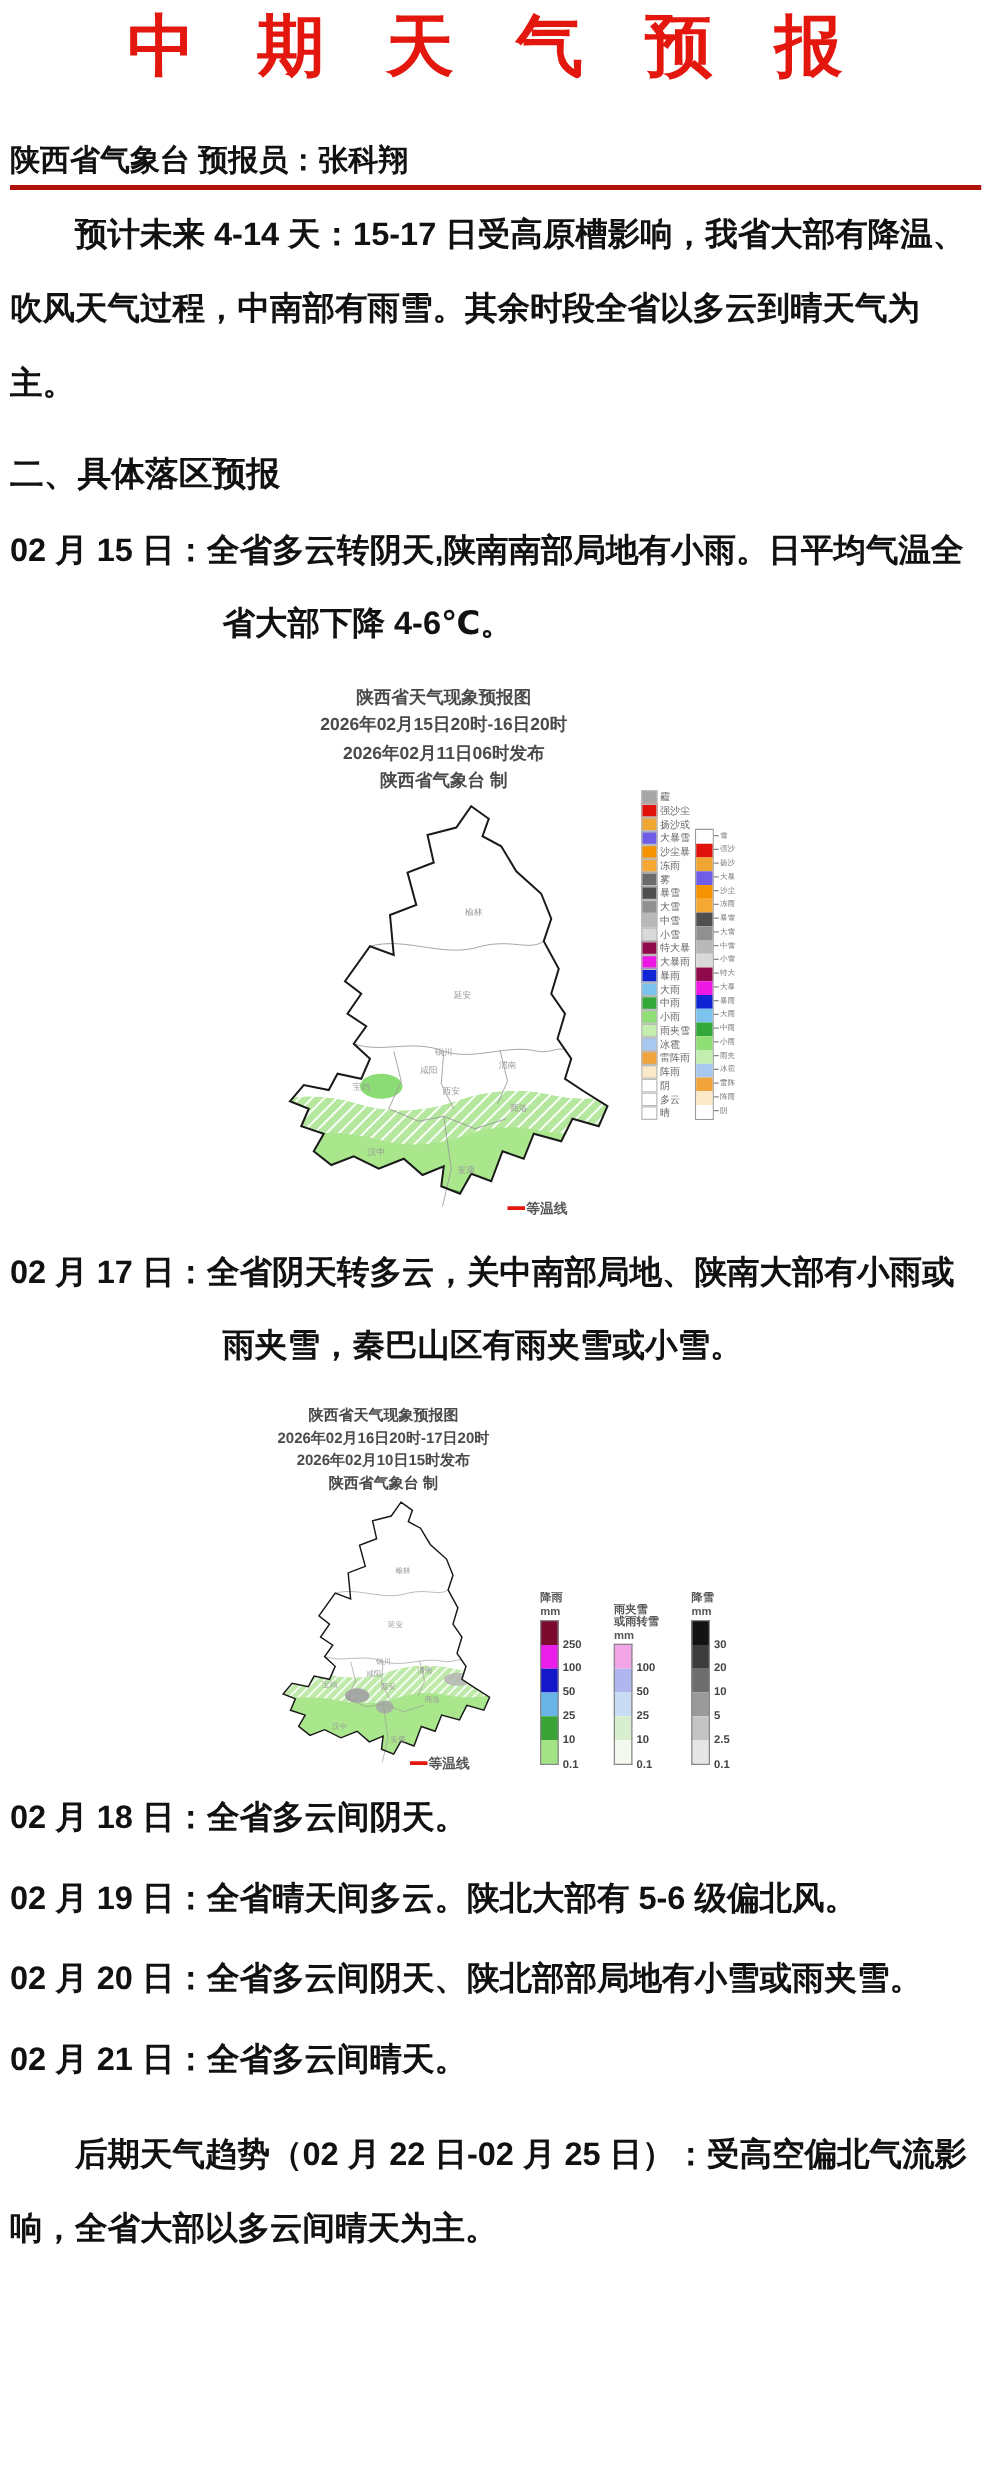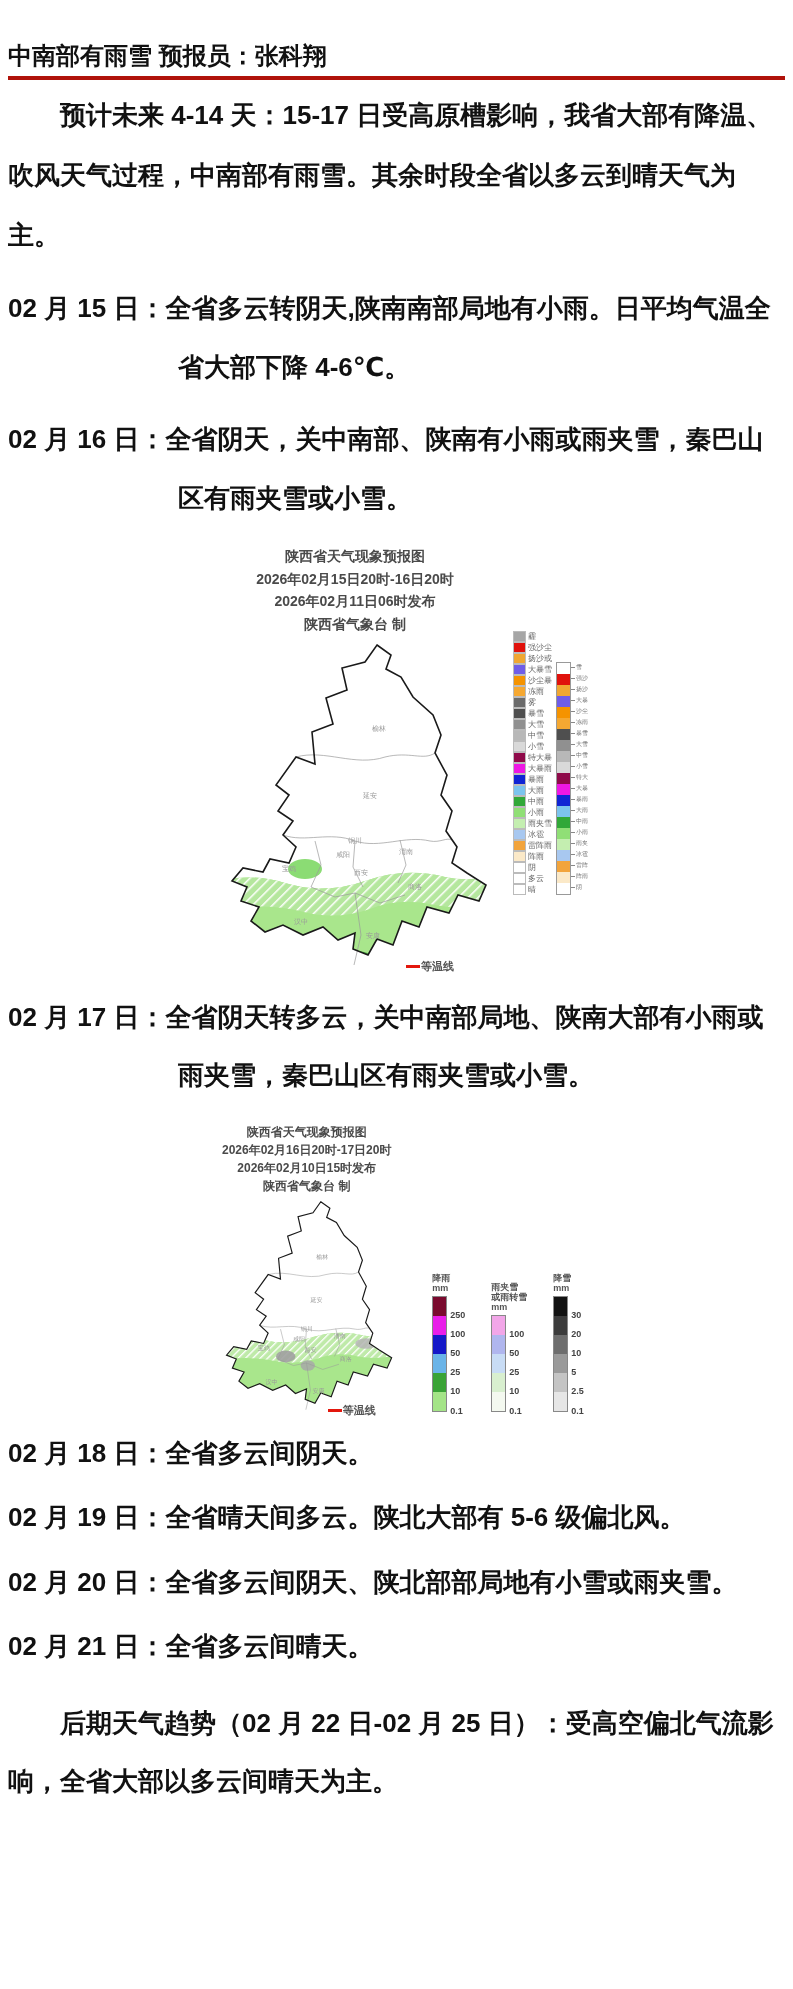--- a/index.html
+++ b/index.html
@@ -113,34 +113,35 @@
     font-weight:bold;
     line-height:2.25;
     text-indent:2em;
   }
 </style>
 </head>
 <body>
 
 <div class="page">
 
+  <div class="main-title">中 期 天 气 预 报</div>
 
   <div class="meta-row">
-    <span>中南部有雨雪  预报员：张科翔</span>
+    <span>陕西省气象台  预报员：张科翔</span>
   </div>
   <hr class="red-rule">
 
   <div class="para">预计未来 4-14 天：15-17 日受高原槽影响，我省大部有降温、吹风天气过程，中南部有雨雪。其余时段全省以多云到晴天气为主。</div>
 
+  <div class="h-section">二、具体落区预报</div>
 
   <div>
 
       <div class="fc">02 月 15 日：全省多云转阴天,陕南南部局地有小雨。日平均气温全省大部下降 4-6℃。</div>
 
-      <div class="fc">02 月 16 日：全省阴天，关中南部、陕南有小雨或雨夹雪，秦巴山区有雨夹雪或小雪。</div>
     </div>
 
   <div class="map-block">
     <div class="map-col">
       <div class="map-titles">
 
       <div>陕西省天气现象预报图</div>
           <div>2026年02月15日20时-16日20时</div>
           <div>2026年02月11日06时发布</div>
           <div>陕西省气象台  制</div>

